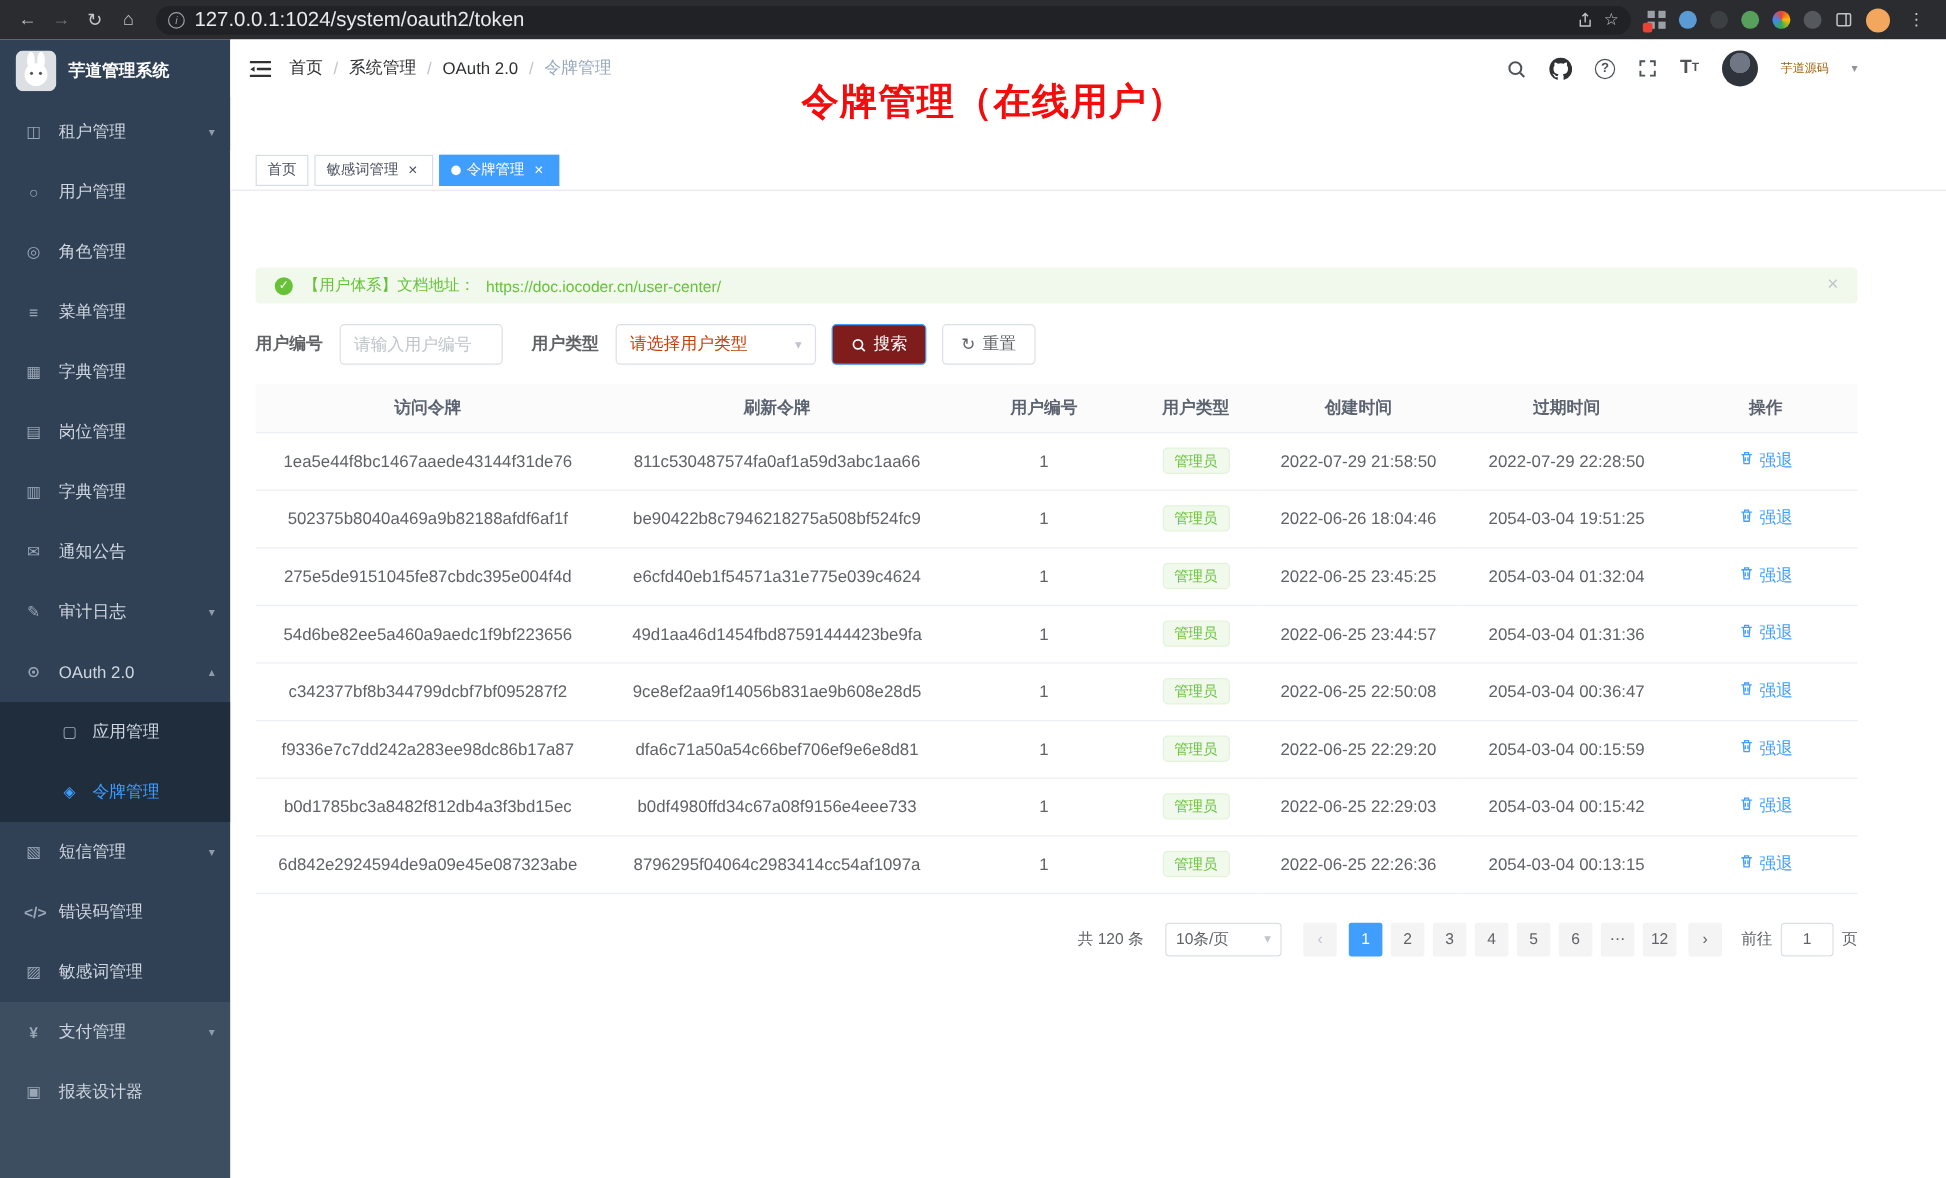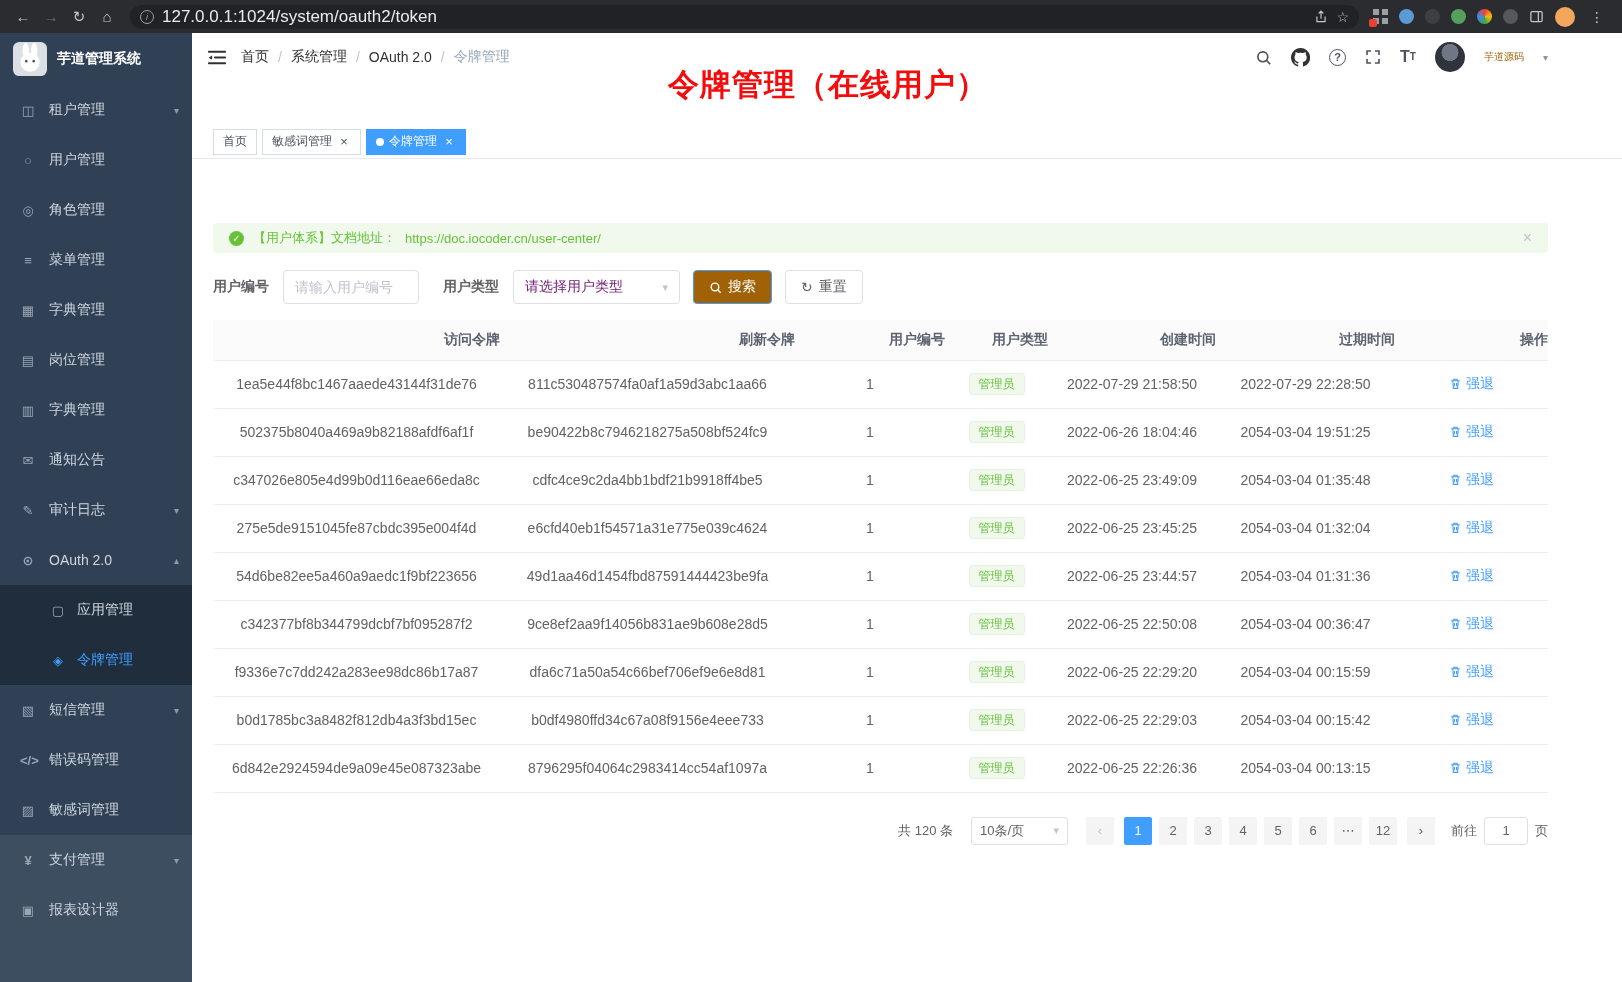--- a/index.html
+++ b/index.html
@@ -70,31 +70,31 @@
   .alert { height:30px; background:#f0f9eb; border-radius:4px; display:flex; align-items:center; padding:0 16px; gap:9px; }
   .alert-check { width:15px; height:15px; border-radius:50%; background:#67c23a; color:#fff; font-size:10px; display:flex; align-items:center; justify-content:center; flex-shrink:0; }
   .alert-text, .alert-link { color:#67c23a; font-size:13px; }
   .alert-close { margin-left:auto; color:#c0c4cc; font-size:16px; cursor:pointer; }
 
   .filter-bar { margin-top:17px; display:flex; align-items:center; }
   .f-label { font-size:14px; font-weight:700; color:#606266; margin-right:14px; }
   .f-input { width:136px; height:34px; border:1px solid #dcdfe6; border-radius:4px; padding:0 11px; font-size:14px; color:#606266; outline:none; margin-right:24px; font-family:inherit; }
   .f-input::placeholder { color:#bfc4cc; }
   .f-select { width:167px; height:34px; border:1px solid #dcdfe6; border-radius:4px; padding:0 11px; display:flex; align-items:center; justify-content:space-between; margin-right:13px; cursor:pointer; }
-  .f-select .ph { font-size:14px; color:#701a75; }
+  .f-select .ph { font-size:14px; color:#c2410c; }
   .caret { color:#c0c4cc; font-size:11px; }
   .btn { height:34px; display:inline-flex; align-items:center; gap:6px; padding:0 15px; border:1px solid #dcdfe6; border-radius:4px; background:#fff; font-size:14px; color:#606266; cursor:pointer; font-family:inherit; }
-  .btn.primary { background:#a16207; border-color:#409eff; color:#fff; margin-right:13px; }
+  .btn.primary { background:#7f1d1d; border-color:#409eff; color:#fff; margin-right:13px; }
   .r-icon { font-size:14px; }
 
   table.data-table { width:100%; border-collapse:collapse; margin-top:16px; table-layout:fixed; }
-  .data-table th { height:40px; font-size:14px; font-weight:700; color:#5c6370; background:#fbfbfc; border-bottom:1px solid #ebeef5; text-align:right; white-space:nowrap; }
+  .data-table th { height:40px; font-size:14px; font-weight:700; color:#5c6370; background:#fbfbfc; border-bottom:1px solid #ebeef5; text-align:center; white-space:nowrap; }
   .data-table td { height:48px; font-size:14px; color:#606266; border-bottom:1px solid #ebeef5; text-align:center; white-space:nowrap; overflow:hidden; }
   .tag-success { display:inline-block; background:#f0f9eb; border:1px solid #e1f3d8; color:#67c23a; font-size:12px; padding:2px 9px; border-radius:4px; line-height:1.4; }
-  .action-link { color:#409eff; font-size:14px; display:inline-flex; align-items:center; gap:4px; cursor:pointer; text-decoration:none; }
+  .action-link { color:#409eff; font-size:14px; display:inline-flex; align-items:flex-start; gap:4px; cursor:pointer; text-decoration:none; }
   .trash { width:13px; height:13px; }
 
   .pagination { margin-top:24px; display:flex; justify-content:flex-end; align-items:center; gap:10px; font-size:13px; color:#606266; }
   .pg-total { margin-right:8px; }
   .pg-size { width:97px; height:28px; border:1px solid #dcdfe6; border-radius:3px; display:flex; align-items:center; justify-content:space-between; padding:0 8px; cursor:pointer; margin-right:8px; }
   .pg-pages { display:flex; gap:7px; }
   .pg-btn { min-width:28px; height:28px; border:none; border-radius:2px; background:#f4f4f5; color:#606266; font-size:13px; display:inline-flex; align-items:center; justify-content:center; cursor:pointer; font-family:inherit; }
   .pg-btn.active { background:#409eff; color:#fff; }
   .pg-btn.disabled { color:#c0c4cc; }
   .pg-goto { display:flex; align-items:center; gap:7px; margin-left:6px; }
@@ -381,34 +381,20 @@
        <td>2022-06-26 18:04:46</td>
        <td>2054-03-04 19:51:25</td>
        <td><a class="action-link">
                   <svg class="trash" viewBox="0 0 24 24">
                     <path fill="none" stroke="#409eff" stroke-width="2" d="M4 7h16M9 7V4h6v3M7 7l1 14h8l1-14M10 11v6M14 11v6"></path>
                   </svg>
                   <span>强退</span>
                 </a></td>
      </tr>
             <tr>
-       <td>c347026e805e4d99b0d116eae66eda8c</td>
-       <td>cdfc4ce9c2da4bb1bdf21b9918ff4be5</td>
-       <td>1</td>
-       <td><span class="tag-success">管理员</span></td>
-       <td>2022-06-25 23:49:09</td>
-       <td>2054-03-04 01:35:48</td>
-       <td><a class="action-link">
-                  <svg class="trash" viewBox="0 0 24 24">
-                    <path fill="none" stroke="#409eff" stroke-width="2" d="M4 7h16M9 7V4h6v3M7 7l1 14h8l1-14M10 11v6M14 11v6"></path>
-                  </svg>
-                  <span>强退</span>
-                </a></td>
-     </tr>
-            <tr>
        <td>275e5de9151045fe87cbdc395e004f4d</td>
        <td>e6cfd40eb1f54571a31e775e039c4624</td>
        <td>1</td>
        <td><span class="tag-success">管理员</span></td>
        <td>2022-06-25 23:45:25</td>
        <td>2054-03-04 01:32:04</td>
        <td><a class="action-link">
                   <svg class="trash" viewBox="0 0 24 24">
                     <path fill="none" stroke="#409eff" stroke-width="2" d="M4 7h16M9 7V4h6v3M7 7l1 14h8l1-14M10 11v6M14 11v6"></path>
                   </svg>

